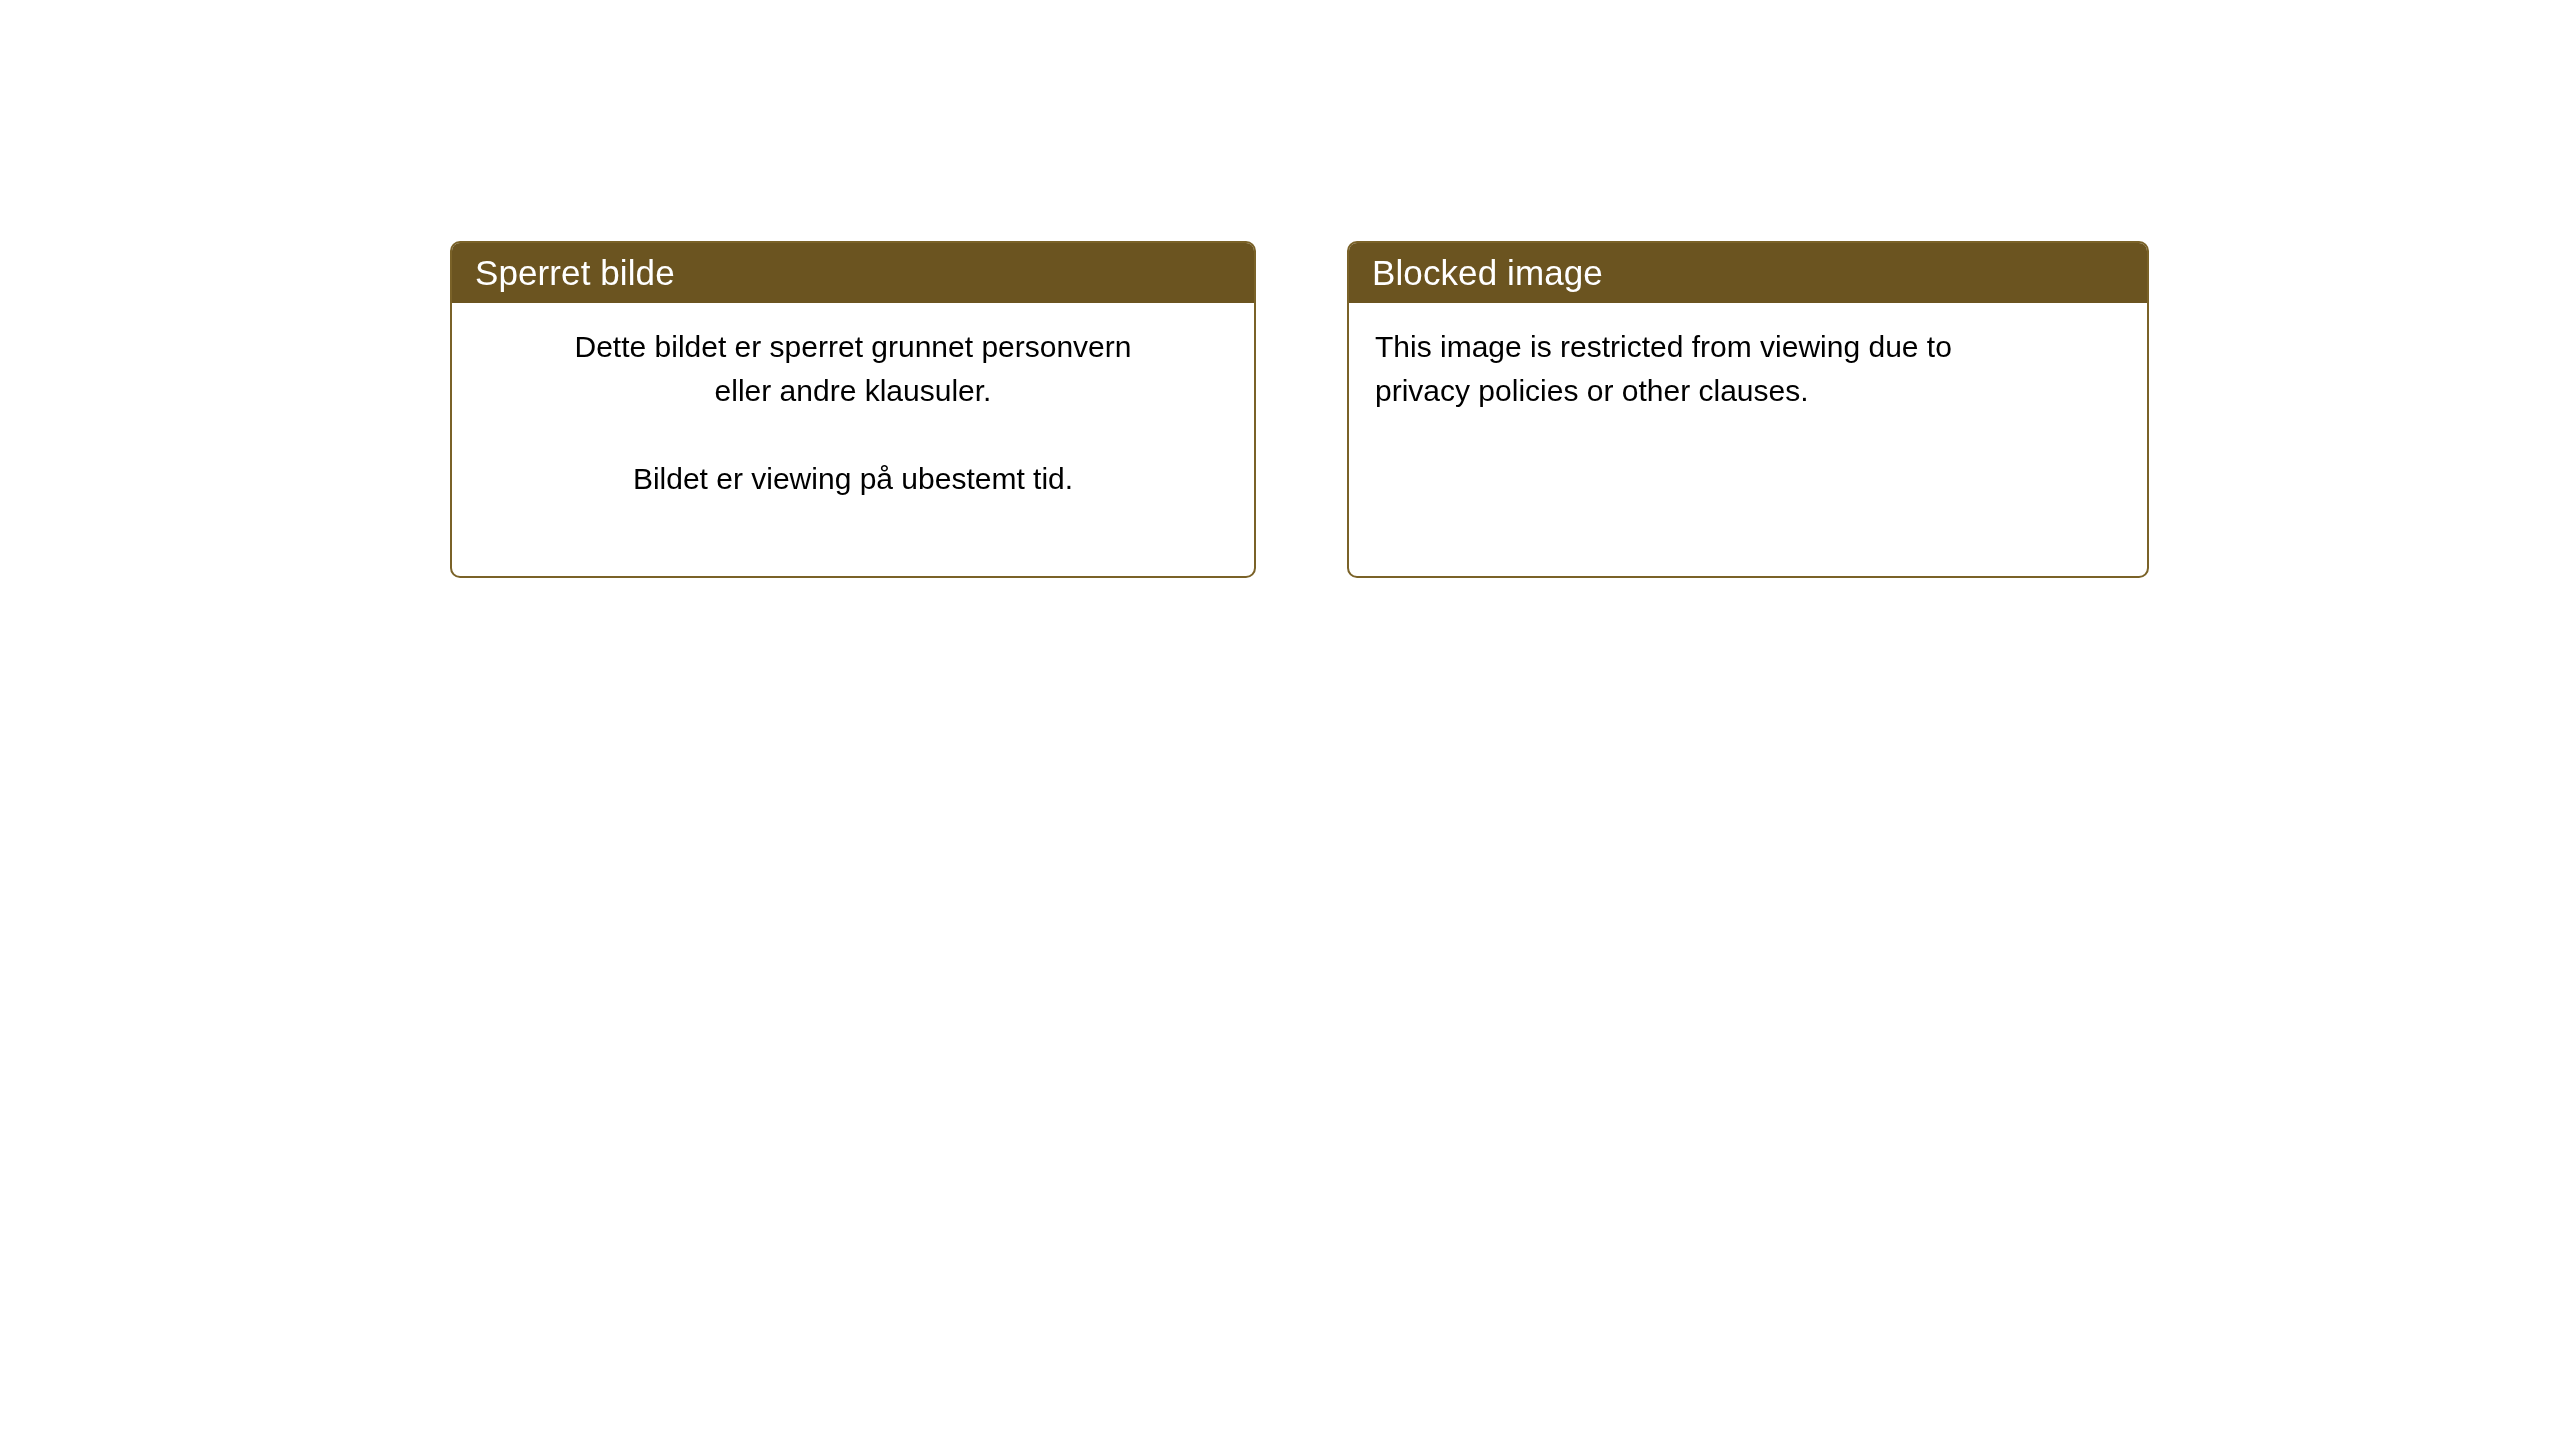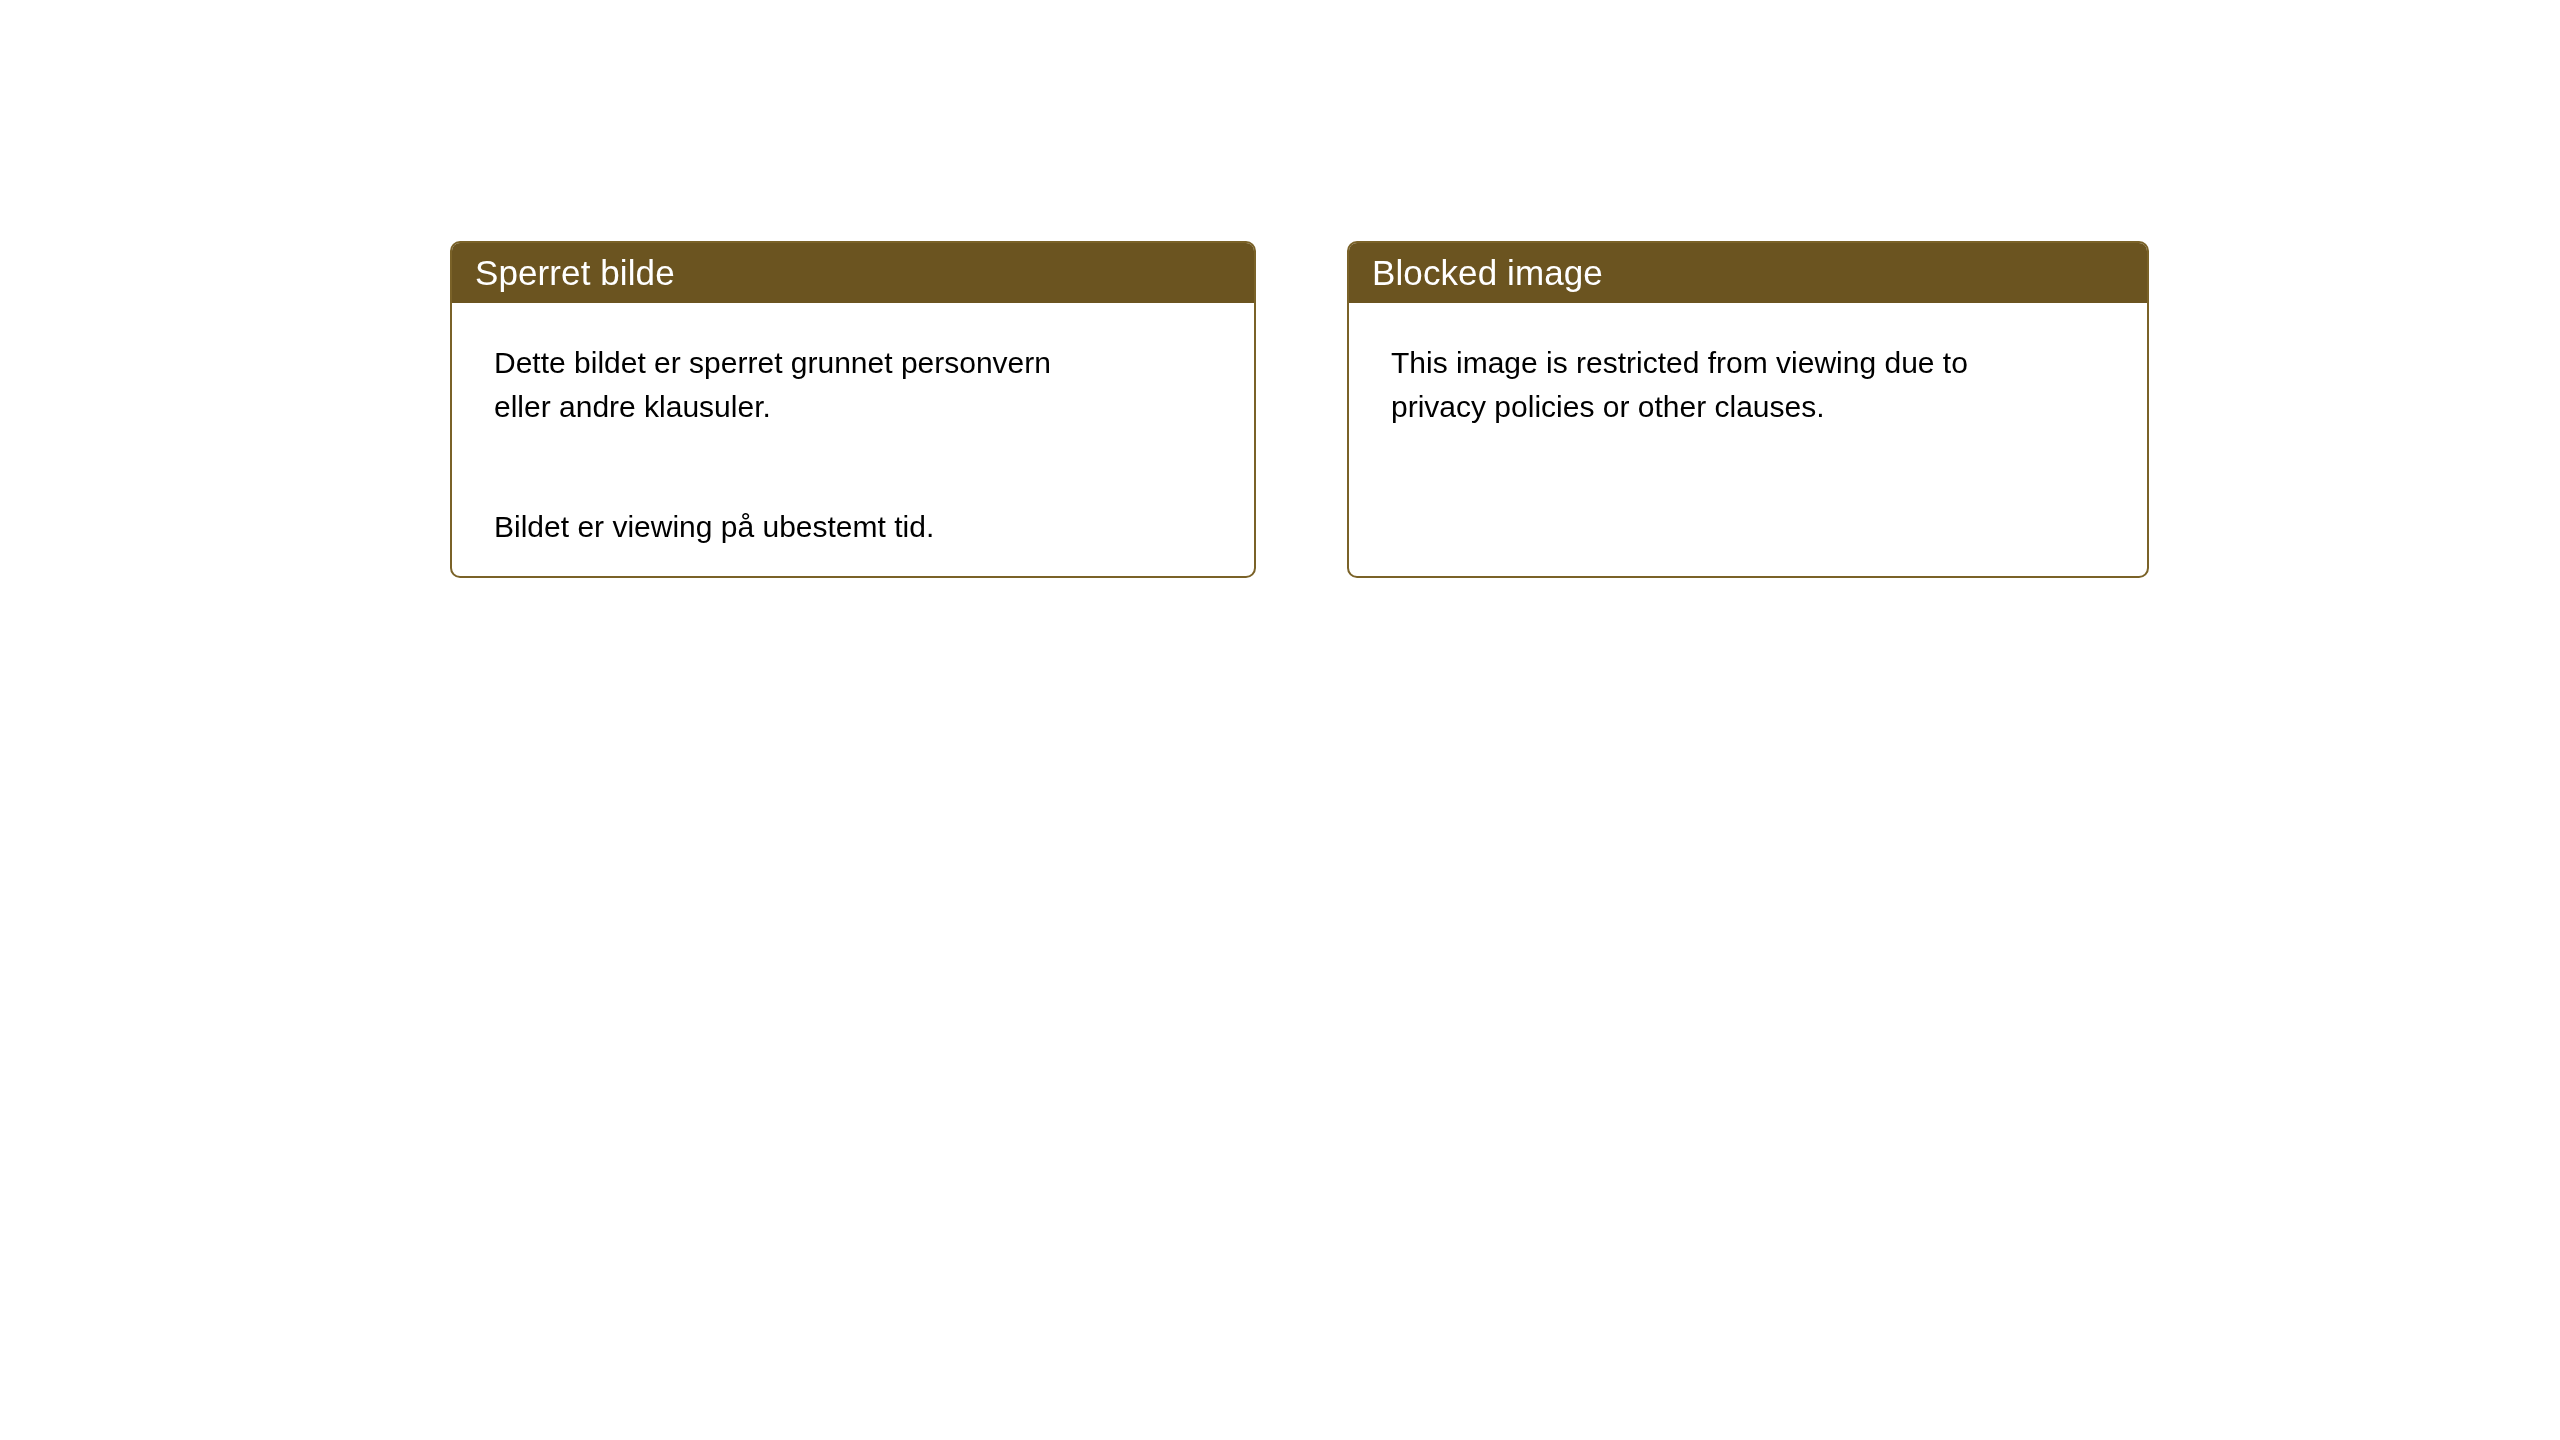--- a/index.html
+++ b/index.html
@@ -25,21 +25,21 @@
     position: absolute;
     top: 241px;
     height: 337px;
     box-sizing: border-box;
     background: #ffffff;
     border: 2px solid #7a6228;
     border-radius: 10px;
     overflow: hidden;
   }
 
-  #card-no  { left: 450px;  width: 806px; }
+  #card-no  { left: 450px;  width: 806px; text-align: center; }
   #card-en  { left: 1347px; width: 802px; }
 
   .card-header {
     box-sizing: border-box;
     height: 62px;
     background: #6b5420;
     margin: -2px -2px 0 -2px;
     border-top-left-radius: 10px;
     border-top-right-radius: 10px;
     display: flex;
@@ -60,21 +60,21 @@
     box-sizing: border-box;
     padding: 22px 26px 0 26px;
     background: #ffffff;
   }
 
   .card-paragraph {
     color: #000000;
     font-size: 30px;
     line-height: 44px;
     font-weight: 400;
-    margin: 16px;
+    margin: 0;
     max-width: 100%;
     white-space: pre-line;
   }
 
   .paragraph-gap {
     height: 44px;
   }
 </style>
 </head>
 <body>

